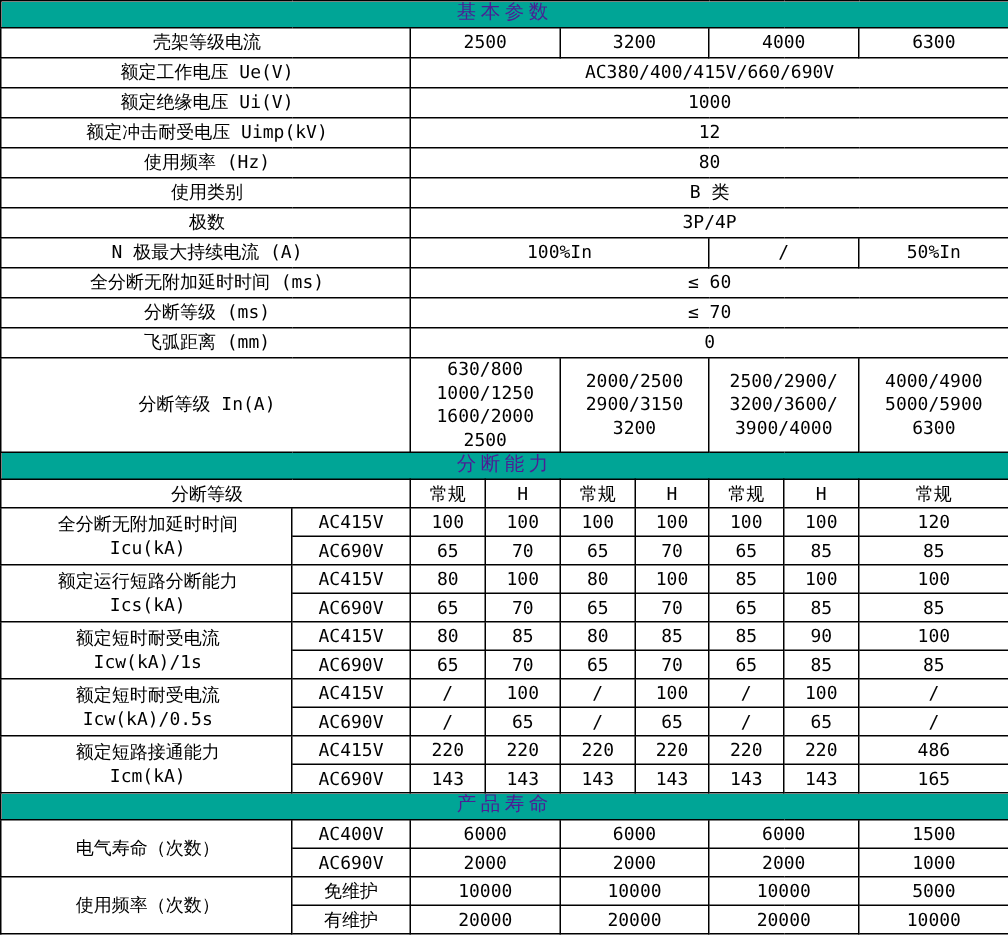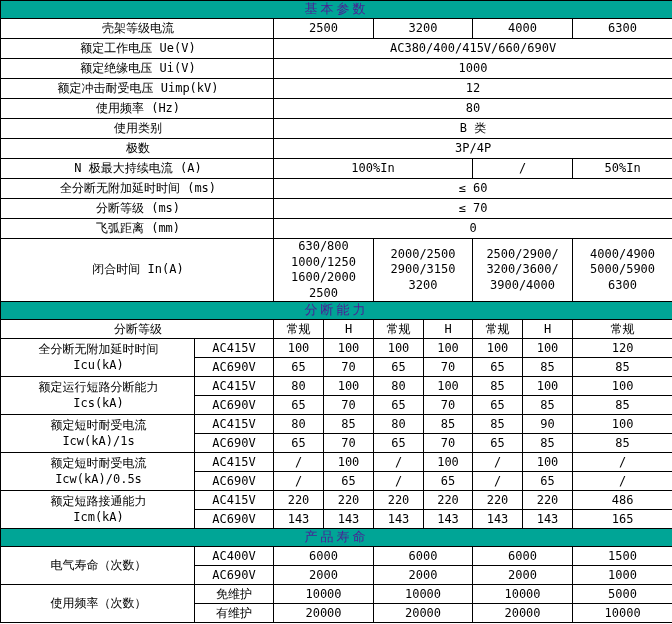--- a/index.html
+++ b/index.html
@@ -113,21 +113,21 @@
     <td class="lbl" colspan="2">分断等级 (ms)</td>
     <td colspan="7">≤ 70</td>
   </tr>
 
   <tr class="h20">
     <td class="lbl" colspan="2">飞弧距离 (mm)</td>
     <td colspan="7">0</td>
   </tr>
 
   <tr>
-    <td class="lbl tall" colspan="2">闭合时间 In(A)</td>
+    <td class="lbl tall" colspan="2">分断等级 In(A)</td>
     <td class="pre tall" colspan="2">630/800
 1000/1250
 1600/2000
 2500</td>
     <td class="pre tall" colspan="2">2000/2500
 2900/3150
 3200</td>
     <td class="pre tall" colspan="2">2500/2900/
 3200/3600/
 3900/4000</td>

